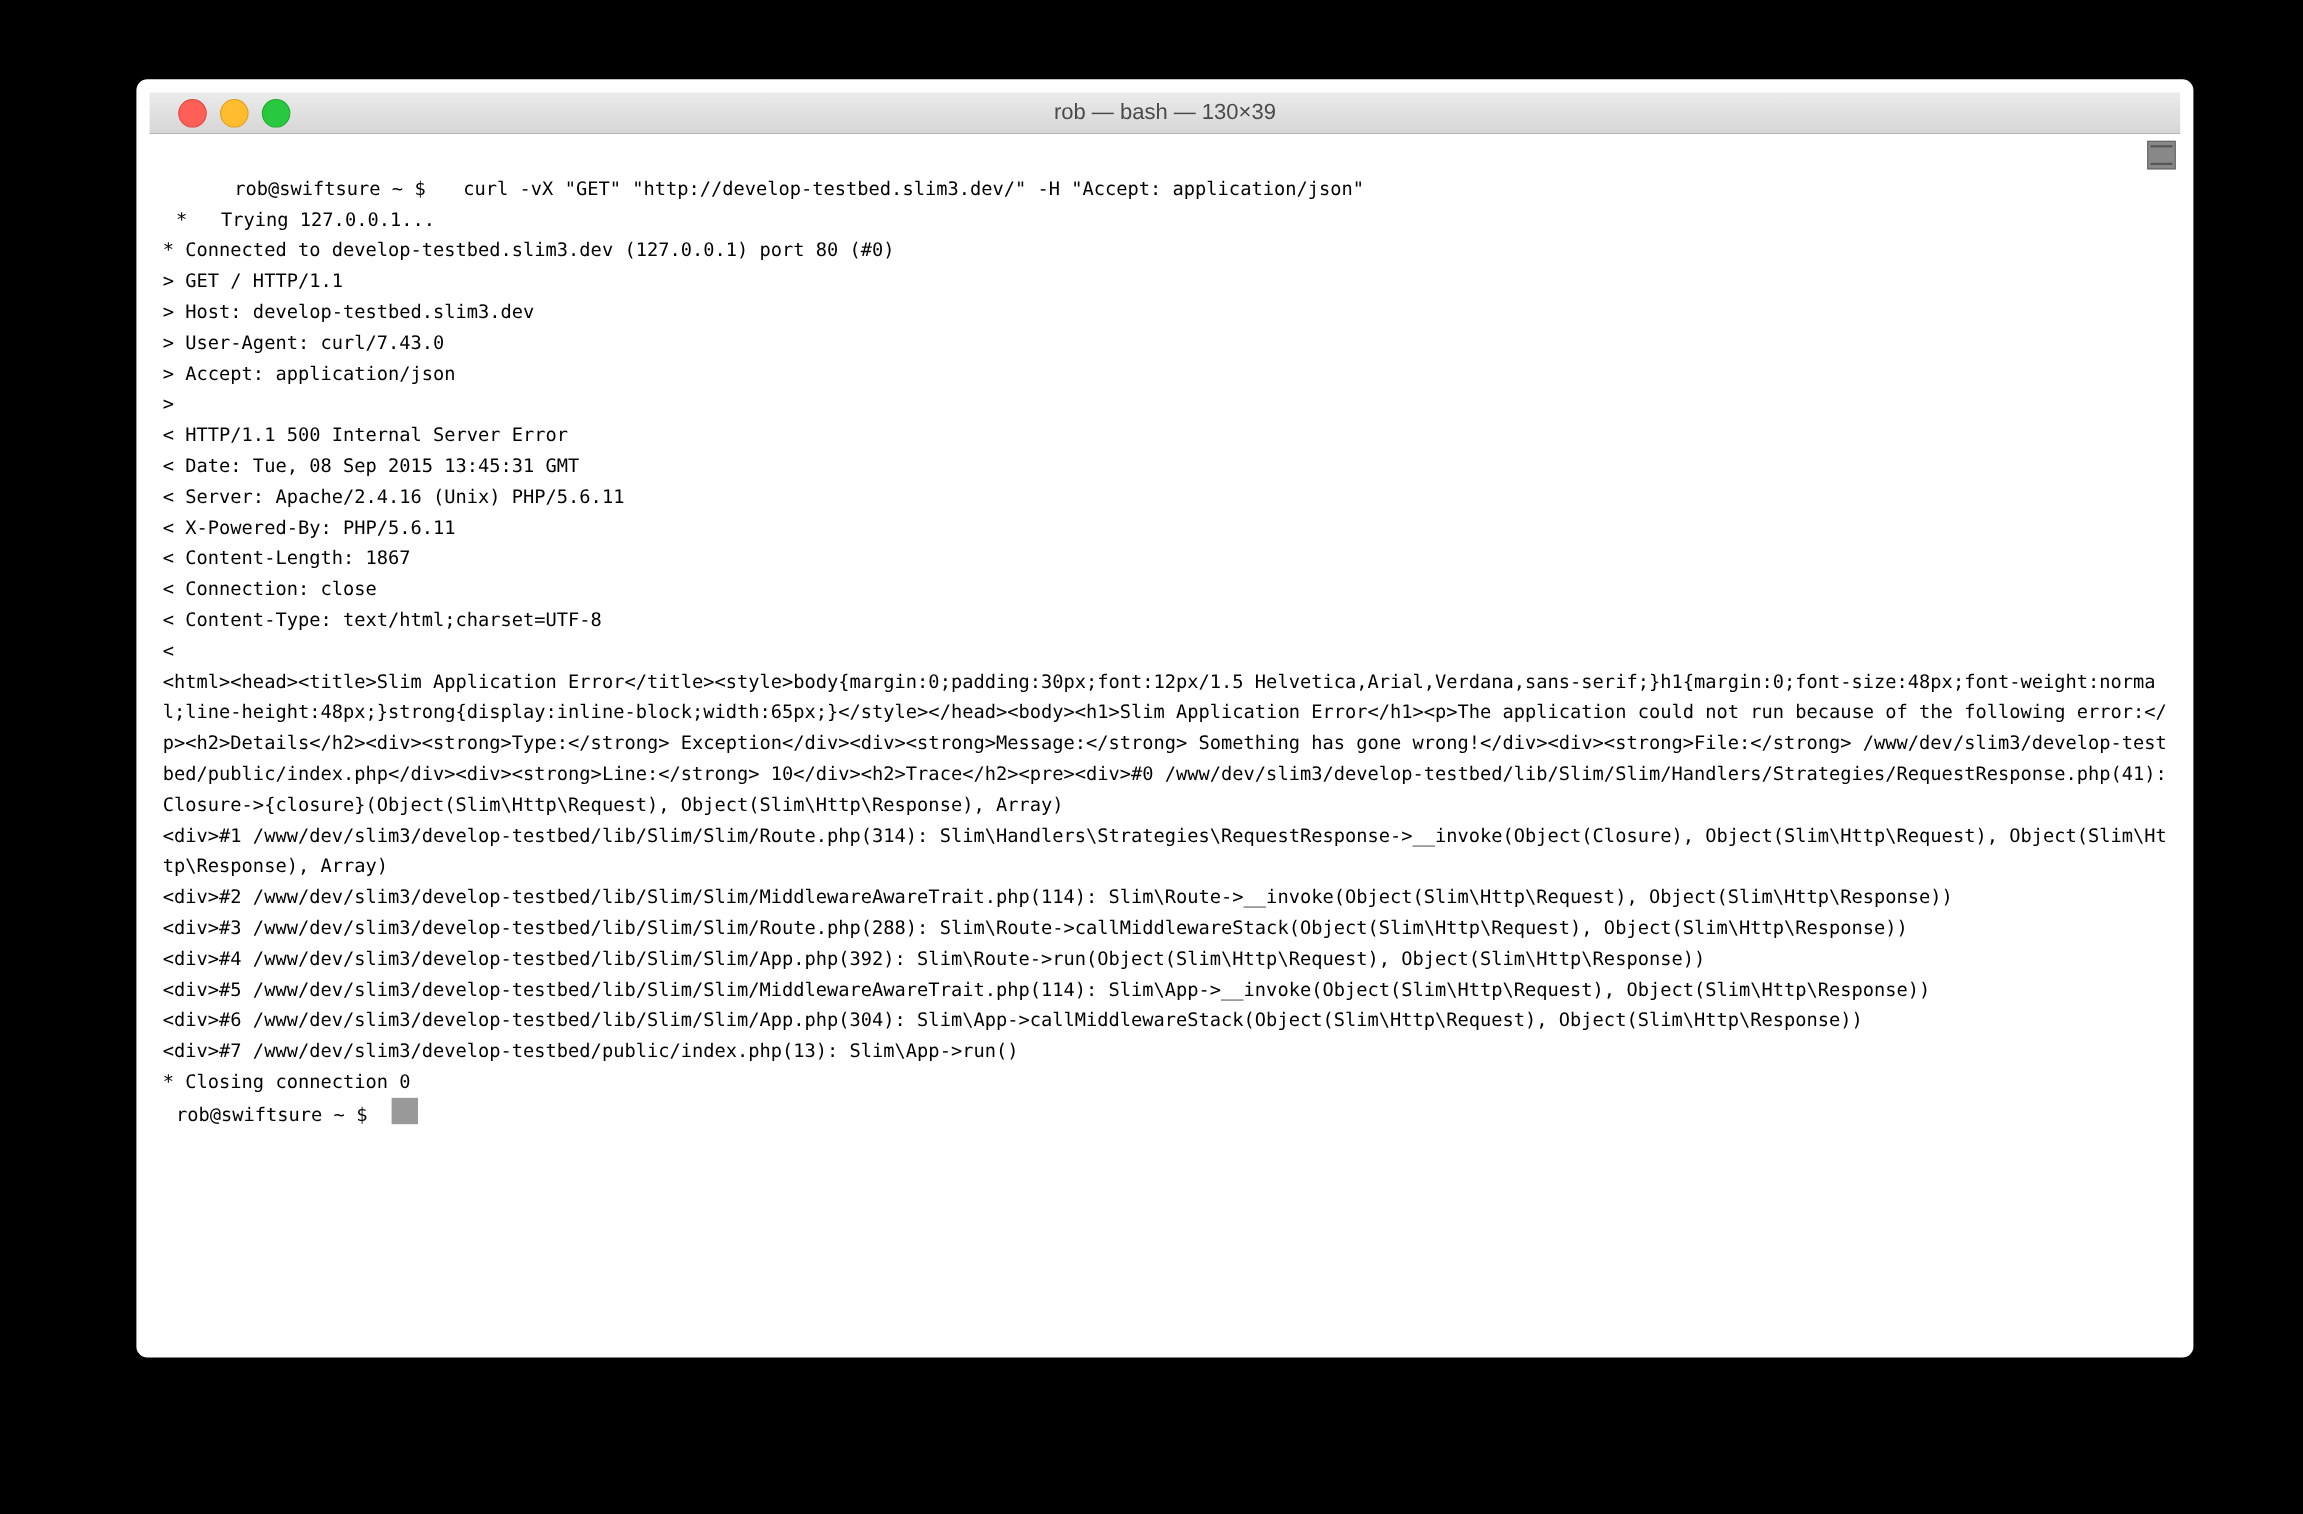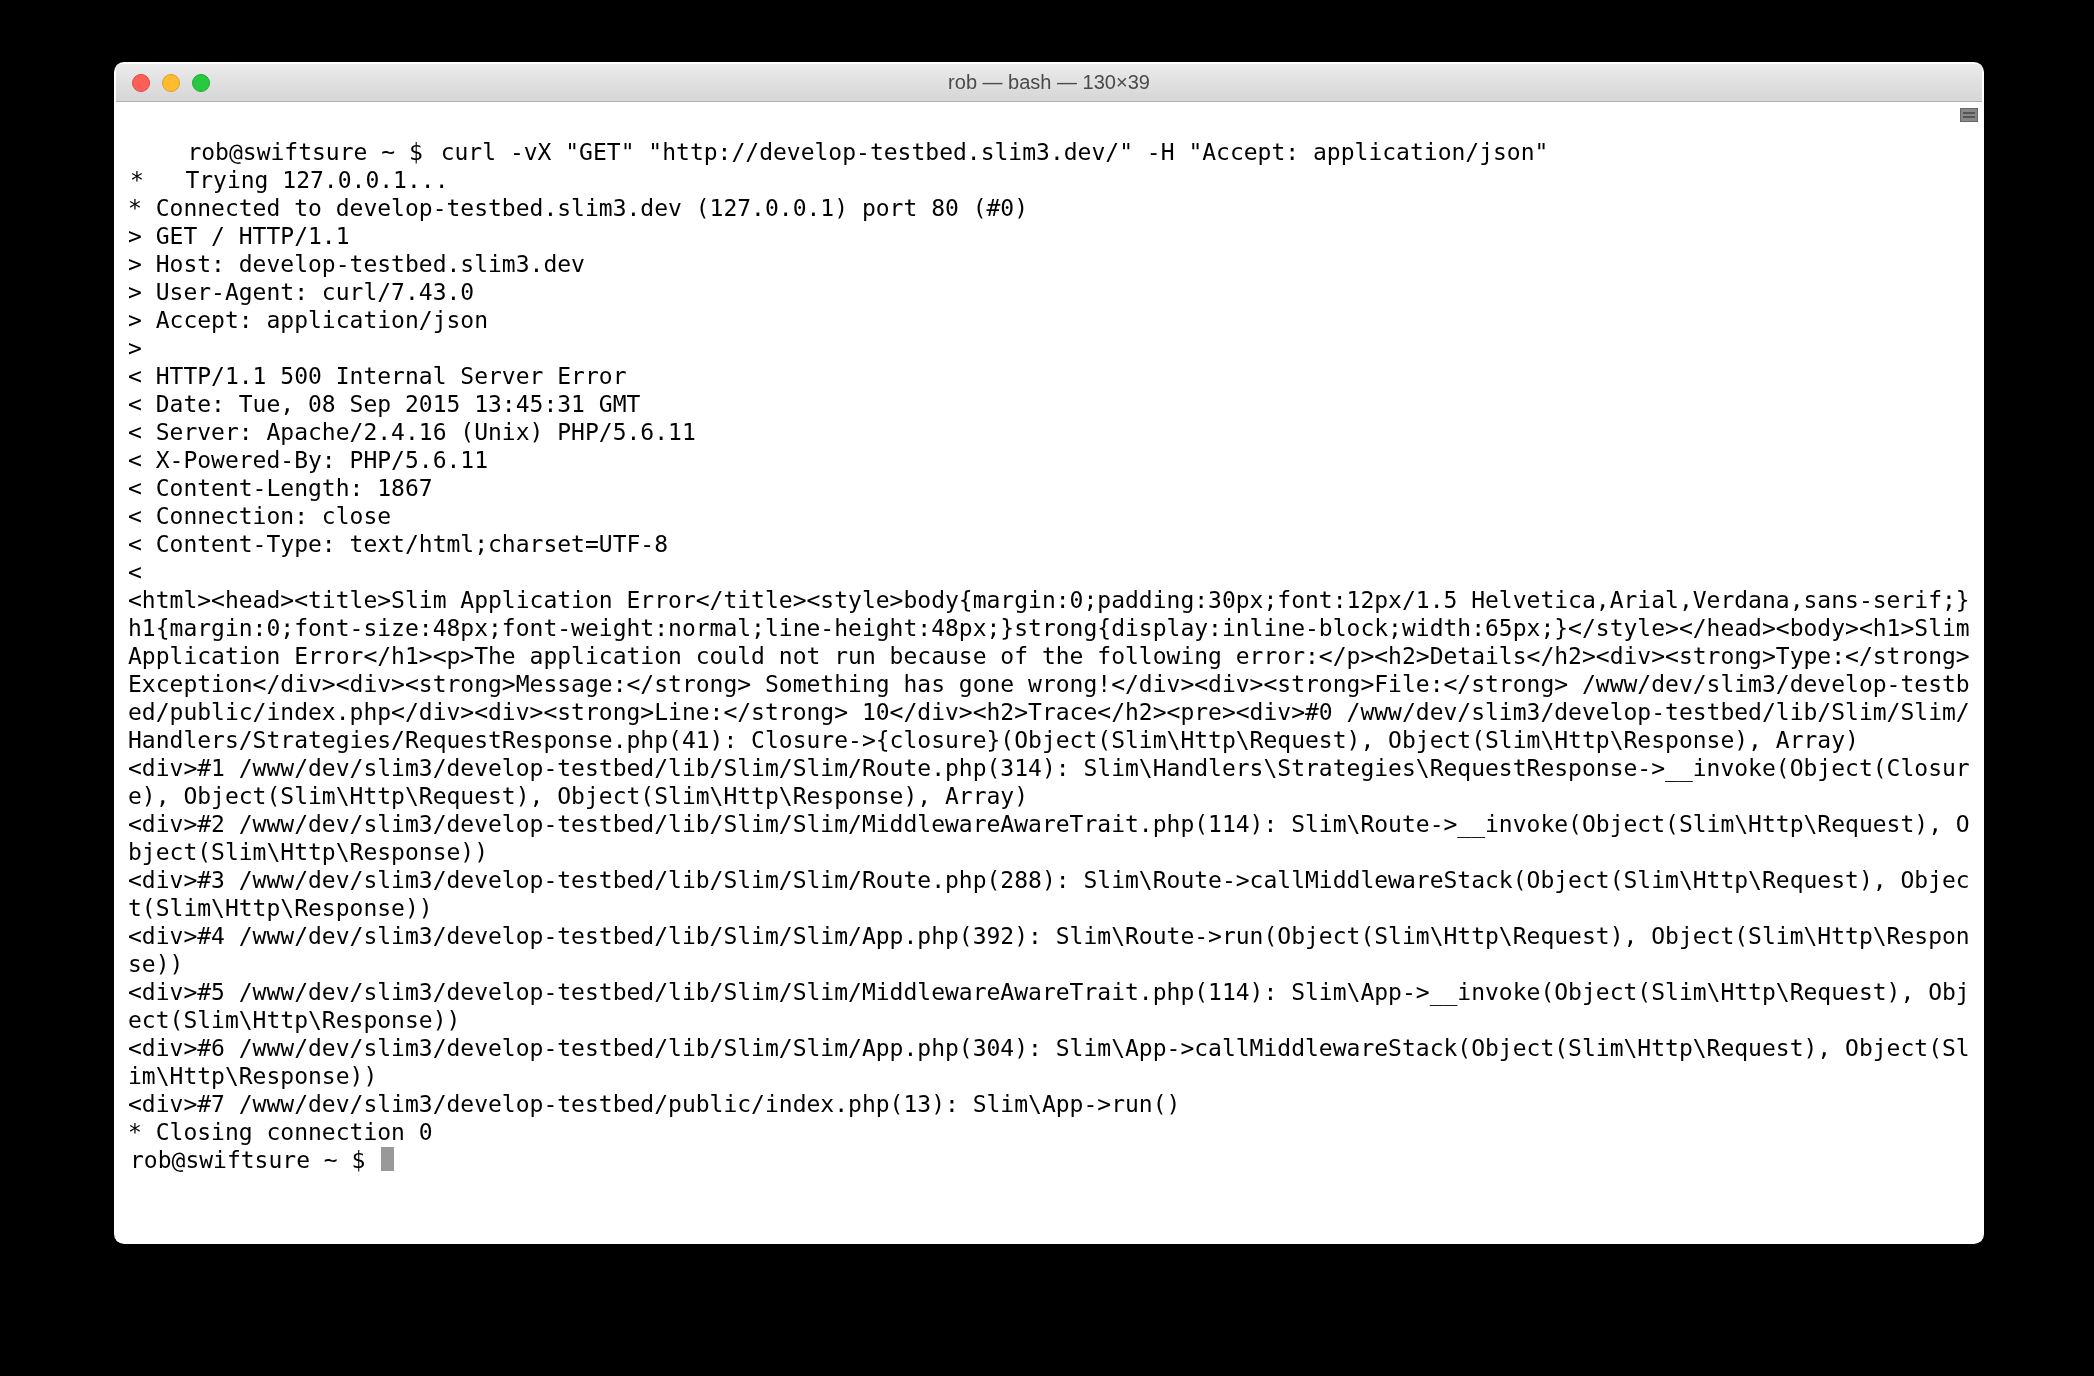--- a/index.html
+++ b/index.html
@@ -1,17 +1,17 @@
 <!DOCTYPE html>
 <html><head>
   <meta charset="utf-8">
   <style>
     * {
       margin: 0;
-      padding: 2px;
+      padding: 12px;
       box-sizing: border-box;
     }
     body {
       background: #000;
       width: 2094px;
       height: 1376px;
       display: flex;
       align-items: flex-start;
       justify-content: center;
       padding-top: 60px;
@@ -53,21 +53,21 @@
       text-align: center;
       font-size: 20px;
       color: #4a4a4a;
       font-weight: 400;
       pointer-events: none;
     }
     .terminal-body {
       background: #fff;
       padding: 8px 12px 40px 12px;
       font-family: "Menlo", "Monaco", "Consolas", monospace;
-      font-size: 23px;
+      font-size: 17px;
       line-height: 28px;
       color: #000;
       white-space: pre-wrap;
       word-break: break-all;
       position: relative;
       min-height: 1100px;
     }
     .scroll-indicator {
       position: absolute;
       top: 6px;

